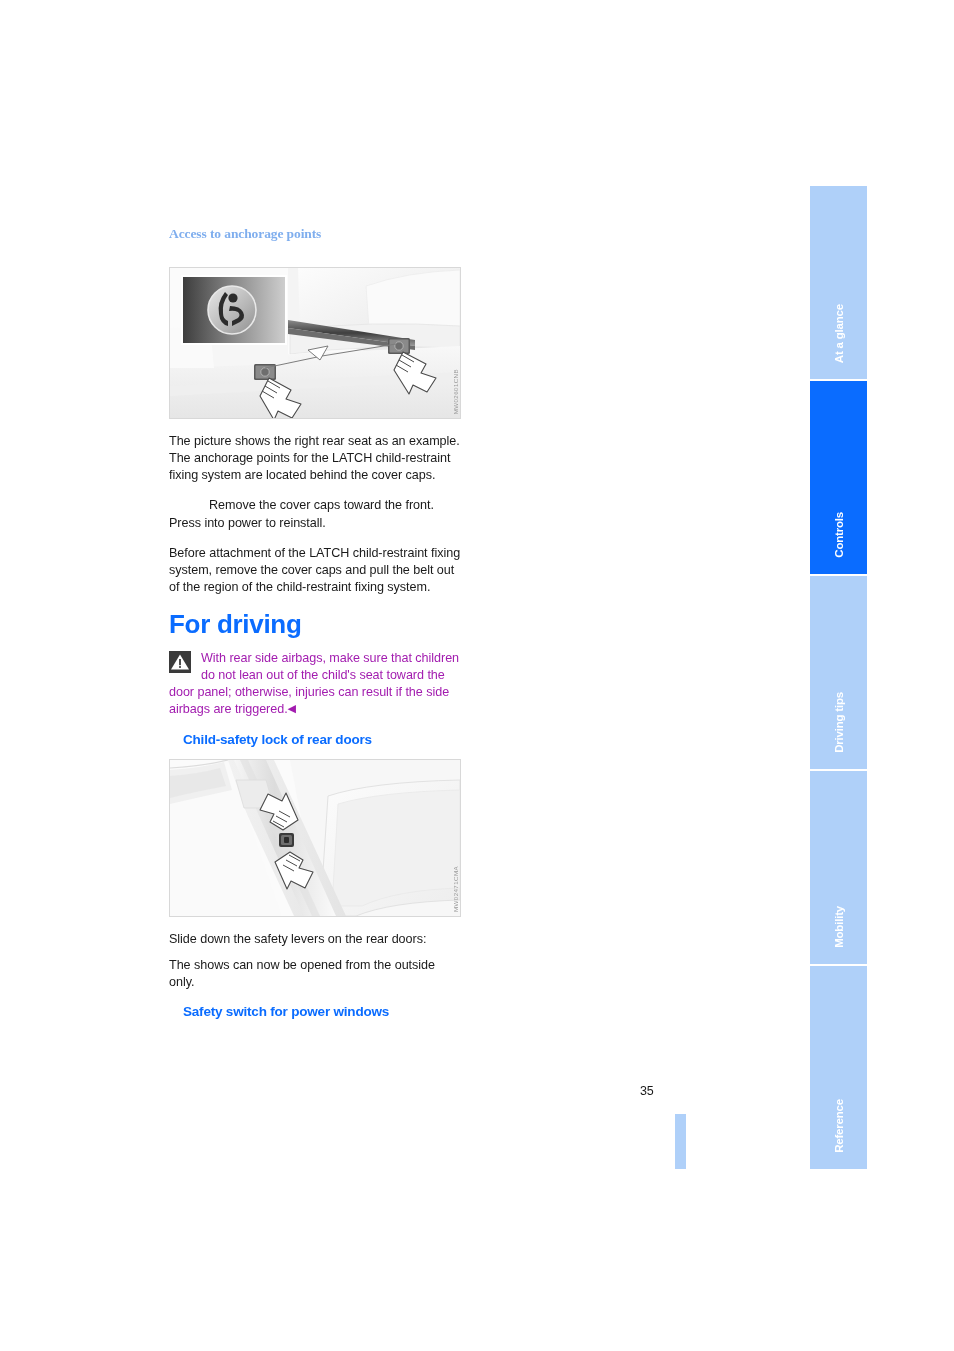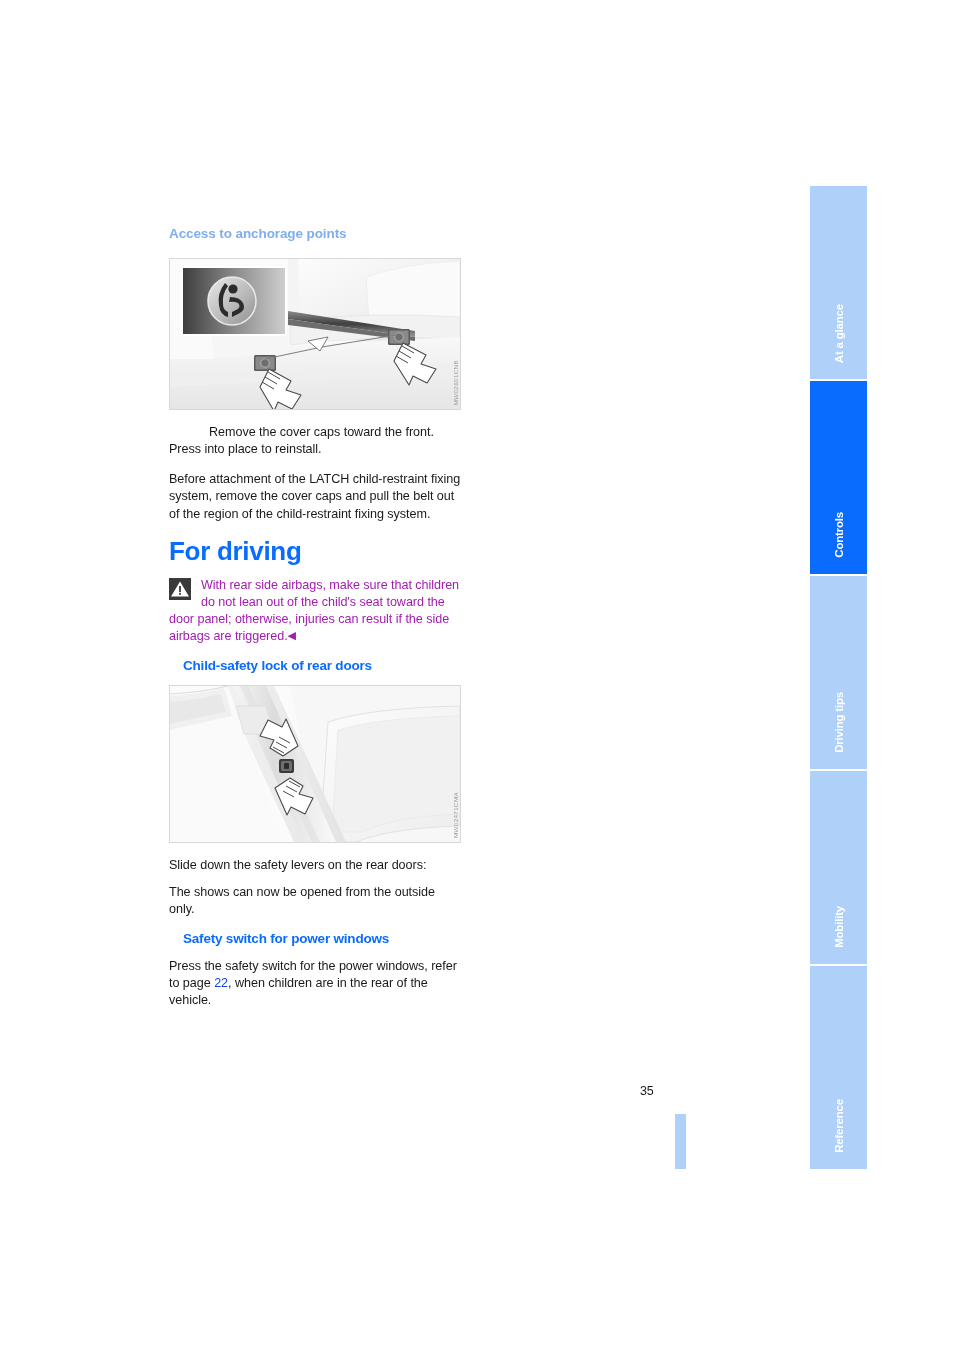--- a/index.html
+++ b/index.html
@@ -28,22 +28,23 @@
     left: 169px;
     top: 226px;
     width: 292px;
   }
 
   .sec-head-light {
     font-size: 13.5px;
     font-weight: bold;
     color: #7FAEEE;
     letter-spacing: -0.1px;
-    margin: 0 0 16px 0;
+    margin: 0 0 25px 0;
     line-height: 1.2;
+    font-family: Liberation Serif, serif;
   }
 
   .chapter-head {
     font-size: 26px;
     font-weight: bold;
     color: #0A6CFF;
     letter-spacing: -0.3px;
     margin: 0 0 10px 0;
     line-height: 1.2;
   }
@@ -260,24 +261,25 @@
 
         <g fill="#2c2c2c">
           <circle cx="63" cy="30" r="4.6"></circle>
           <path d="M55 24 Q47 34 49 46 Q50 56 58 58 L58 53 Q53 51 53 45 Q52 35 58 27 Z"></path>
           <path d="M60 38 Q70 38 73 44 Q76 50 70 54 L62 58 L62 53 L68 50 Q71 47 68 44 Q64 42 59 43 Z"></path>
         </g>
       </svg>
       <span class="fig-code">MW02601CNB</span>
     </div>
 
+    <p class="body-text">The picture shows the right rear seat as an example. The anchorage points for the LATCH child-restraint fixing system are located behind the cover caps.</p>
 
     <p class="body-text tight">Remove the cover caps toward the front.</p>
 
-    <p class="body-text">Press into place to reinstall.</p>
+    <p class="body-text">Press into power to reinstall.</p>
 
     <p class="body-text">Before attachment of the LATCH child-restraint fixing system, remove the cover caps and pull the belt out of the region of the child-restraint fixing system.</p>
 
     <h1 class="chapter-head">For driving</h1>
 
     <div class="warn-block">
       <span class="warn-icon">
         <svg width="22" height="22" viewBox="0 0 22 22">
           <polygon points="11,3.4 20,18.6 2,18.6" fill="#ffffff"></polygon>
           <rect x="10.1" y="8" width="1.8" height="6.2" fill="#3a3a3a"></rect>
@@ -342,21 +344,20 @@
       </svg>
       <span class="fig-code">MW02471CMA</span>
     </div>
 
     <p class="body-text gap-sm">Slide down the safety levers on the rear doors:</p>
 
     <p class="body-text">The shows can now be opened from the outside only.</p>
 
     <h2 class="sec-head-blue">Safety switch for power windows</h2>
 
-    <p class="body-text"><span>Press the safety switch for the power windows, refer to page </span><span class="pagelink">22</span><span>, when children are in the rear of the vehicle.</span></p>
 
   </div>
 
   <div id="tab-strip">
     <div class="tab" style="height:195px;">
       <div class="tab-label"><span>At a glance</span></div>
     </div>
     <div class="tab active" style="height:195px;">
       <div class="tab-label"><span>Controls</span></div>
     </div>

